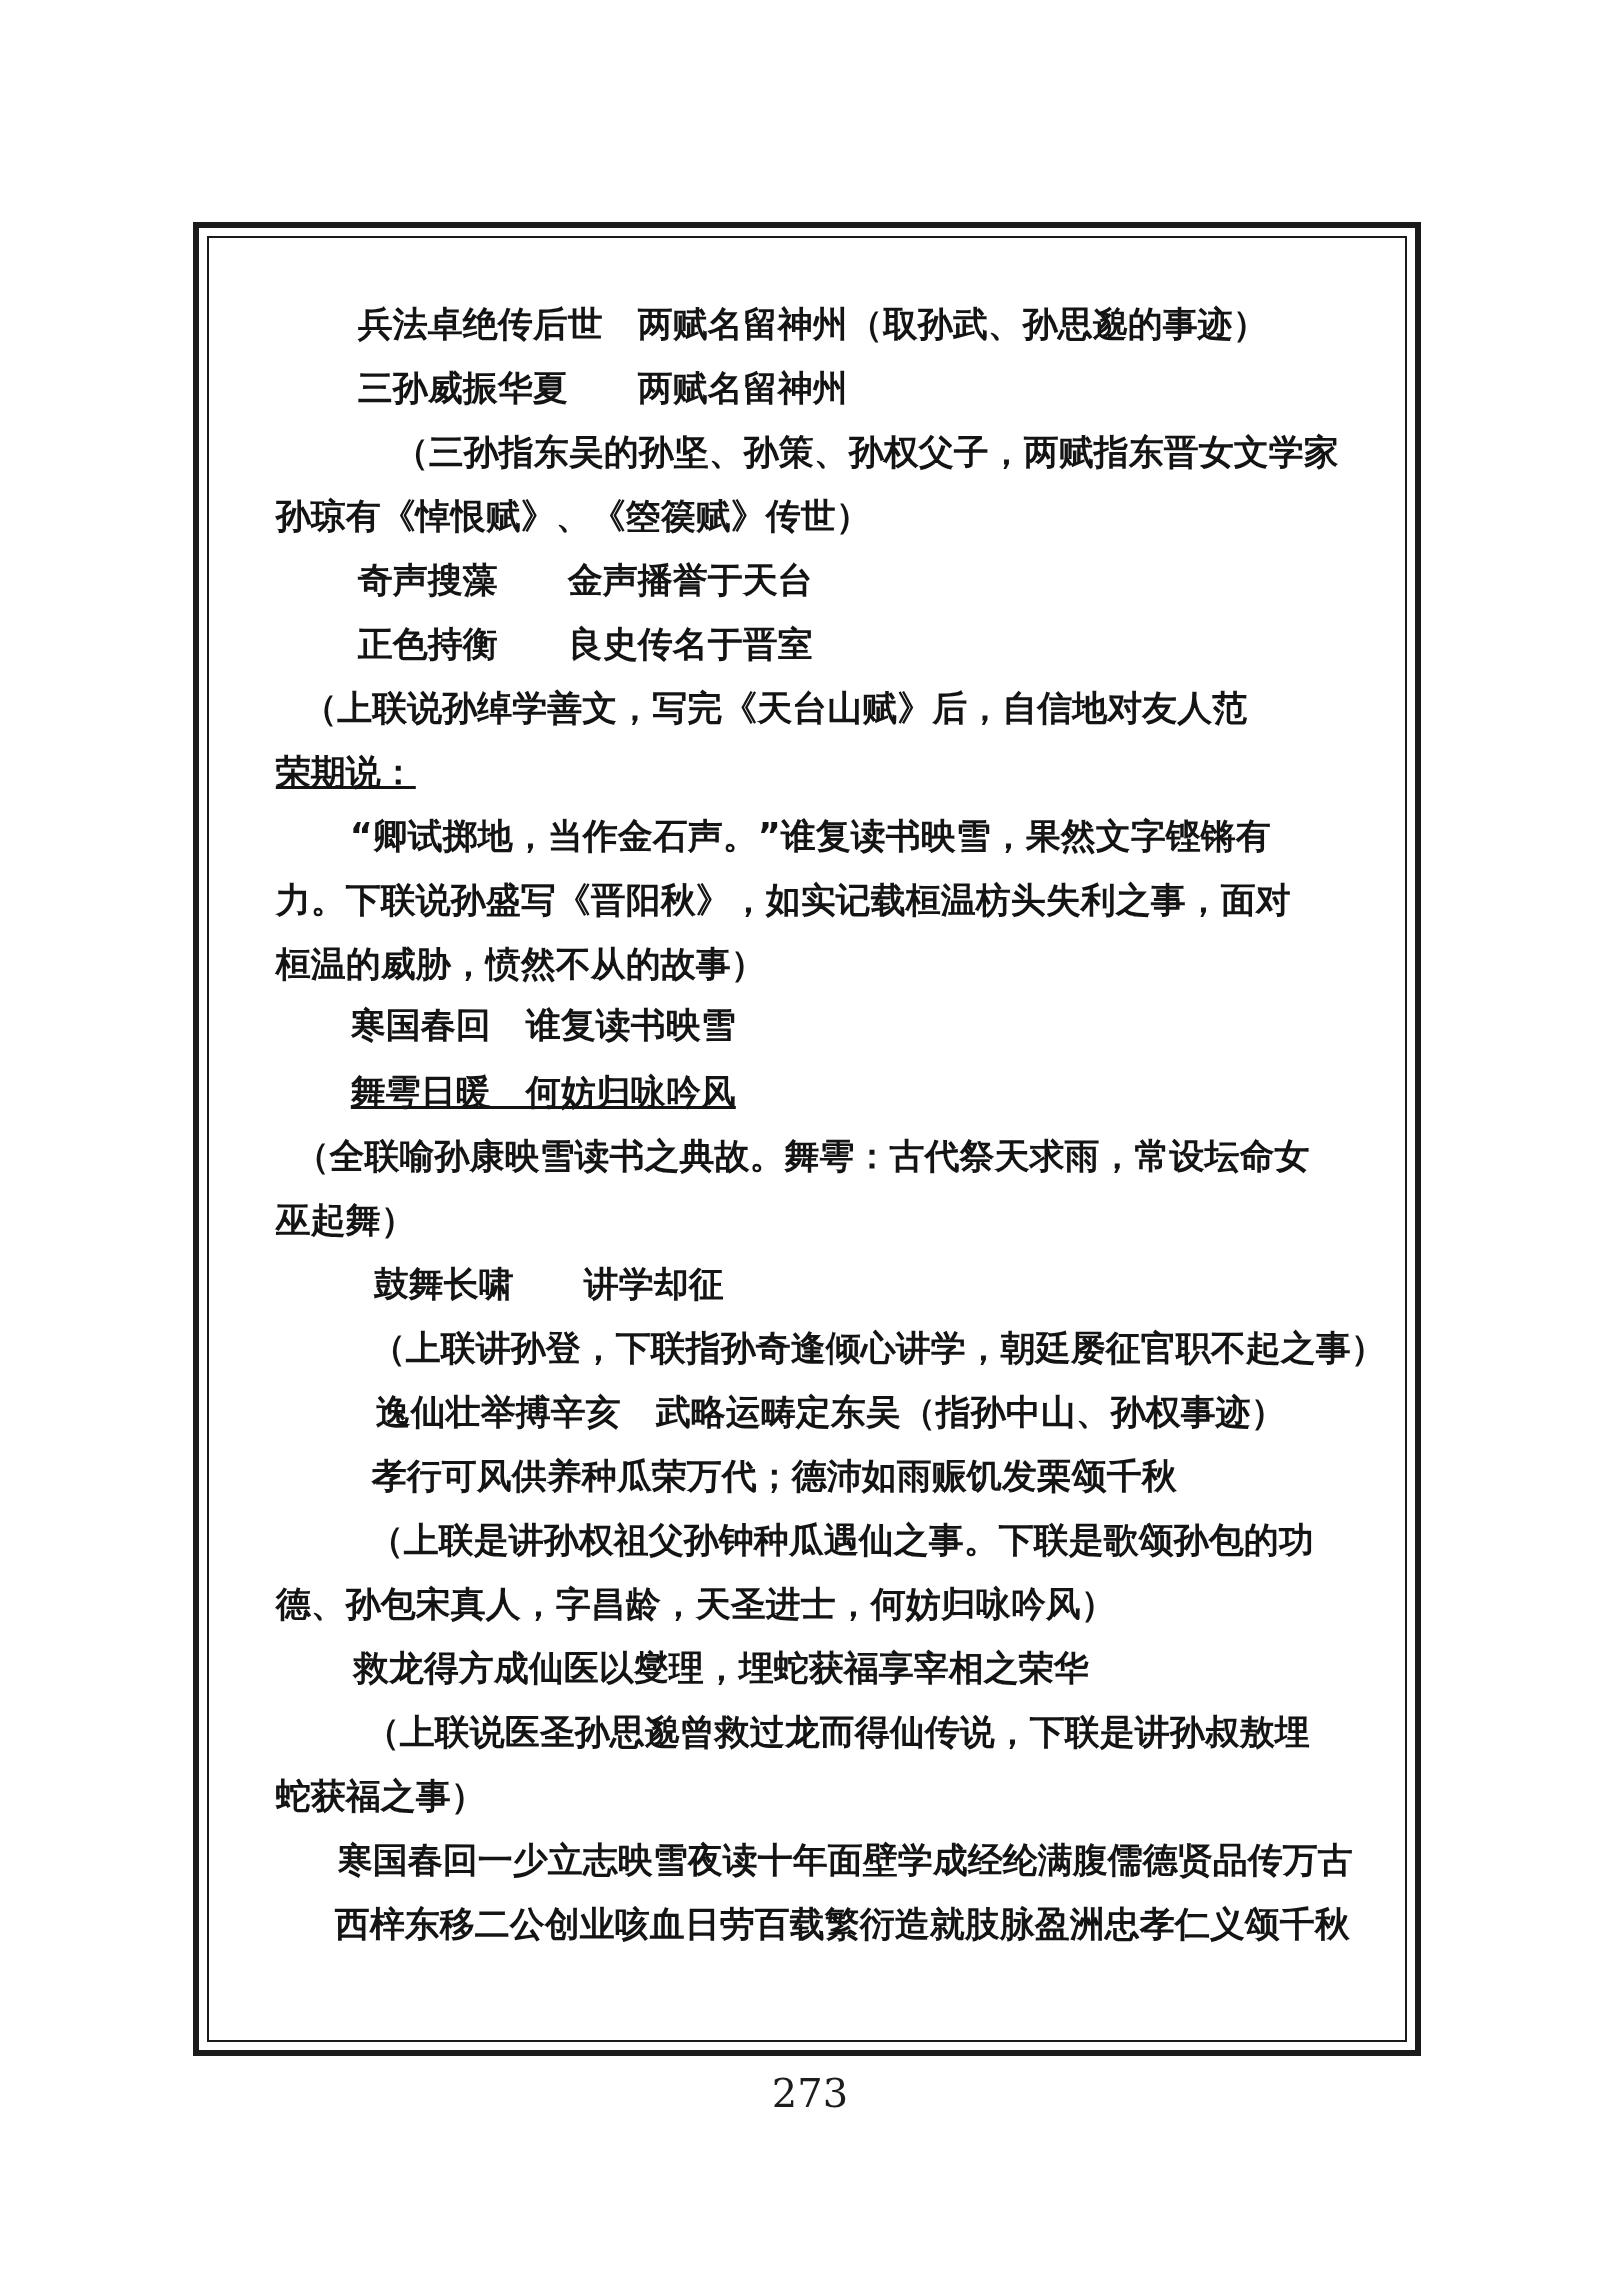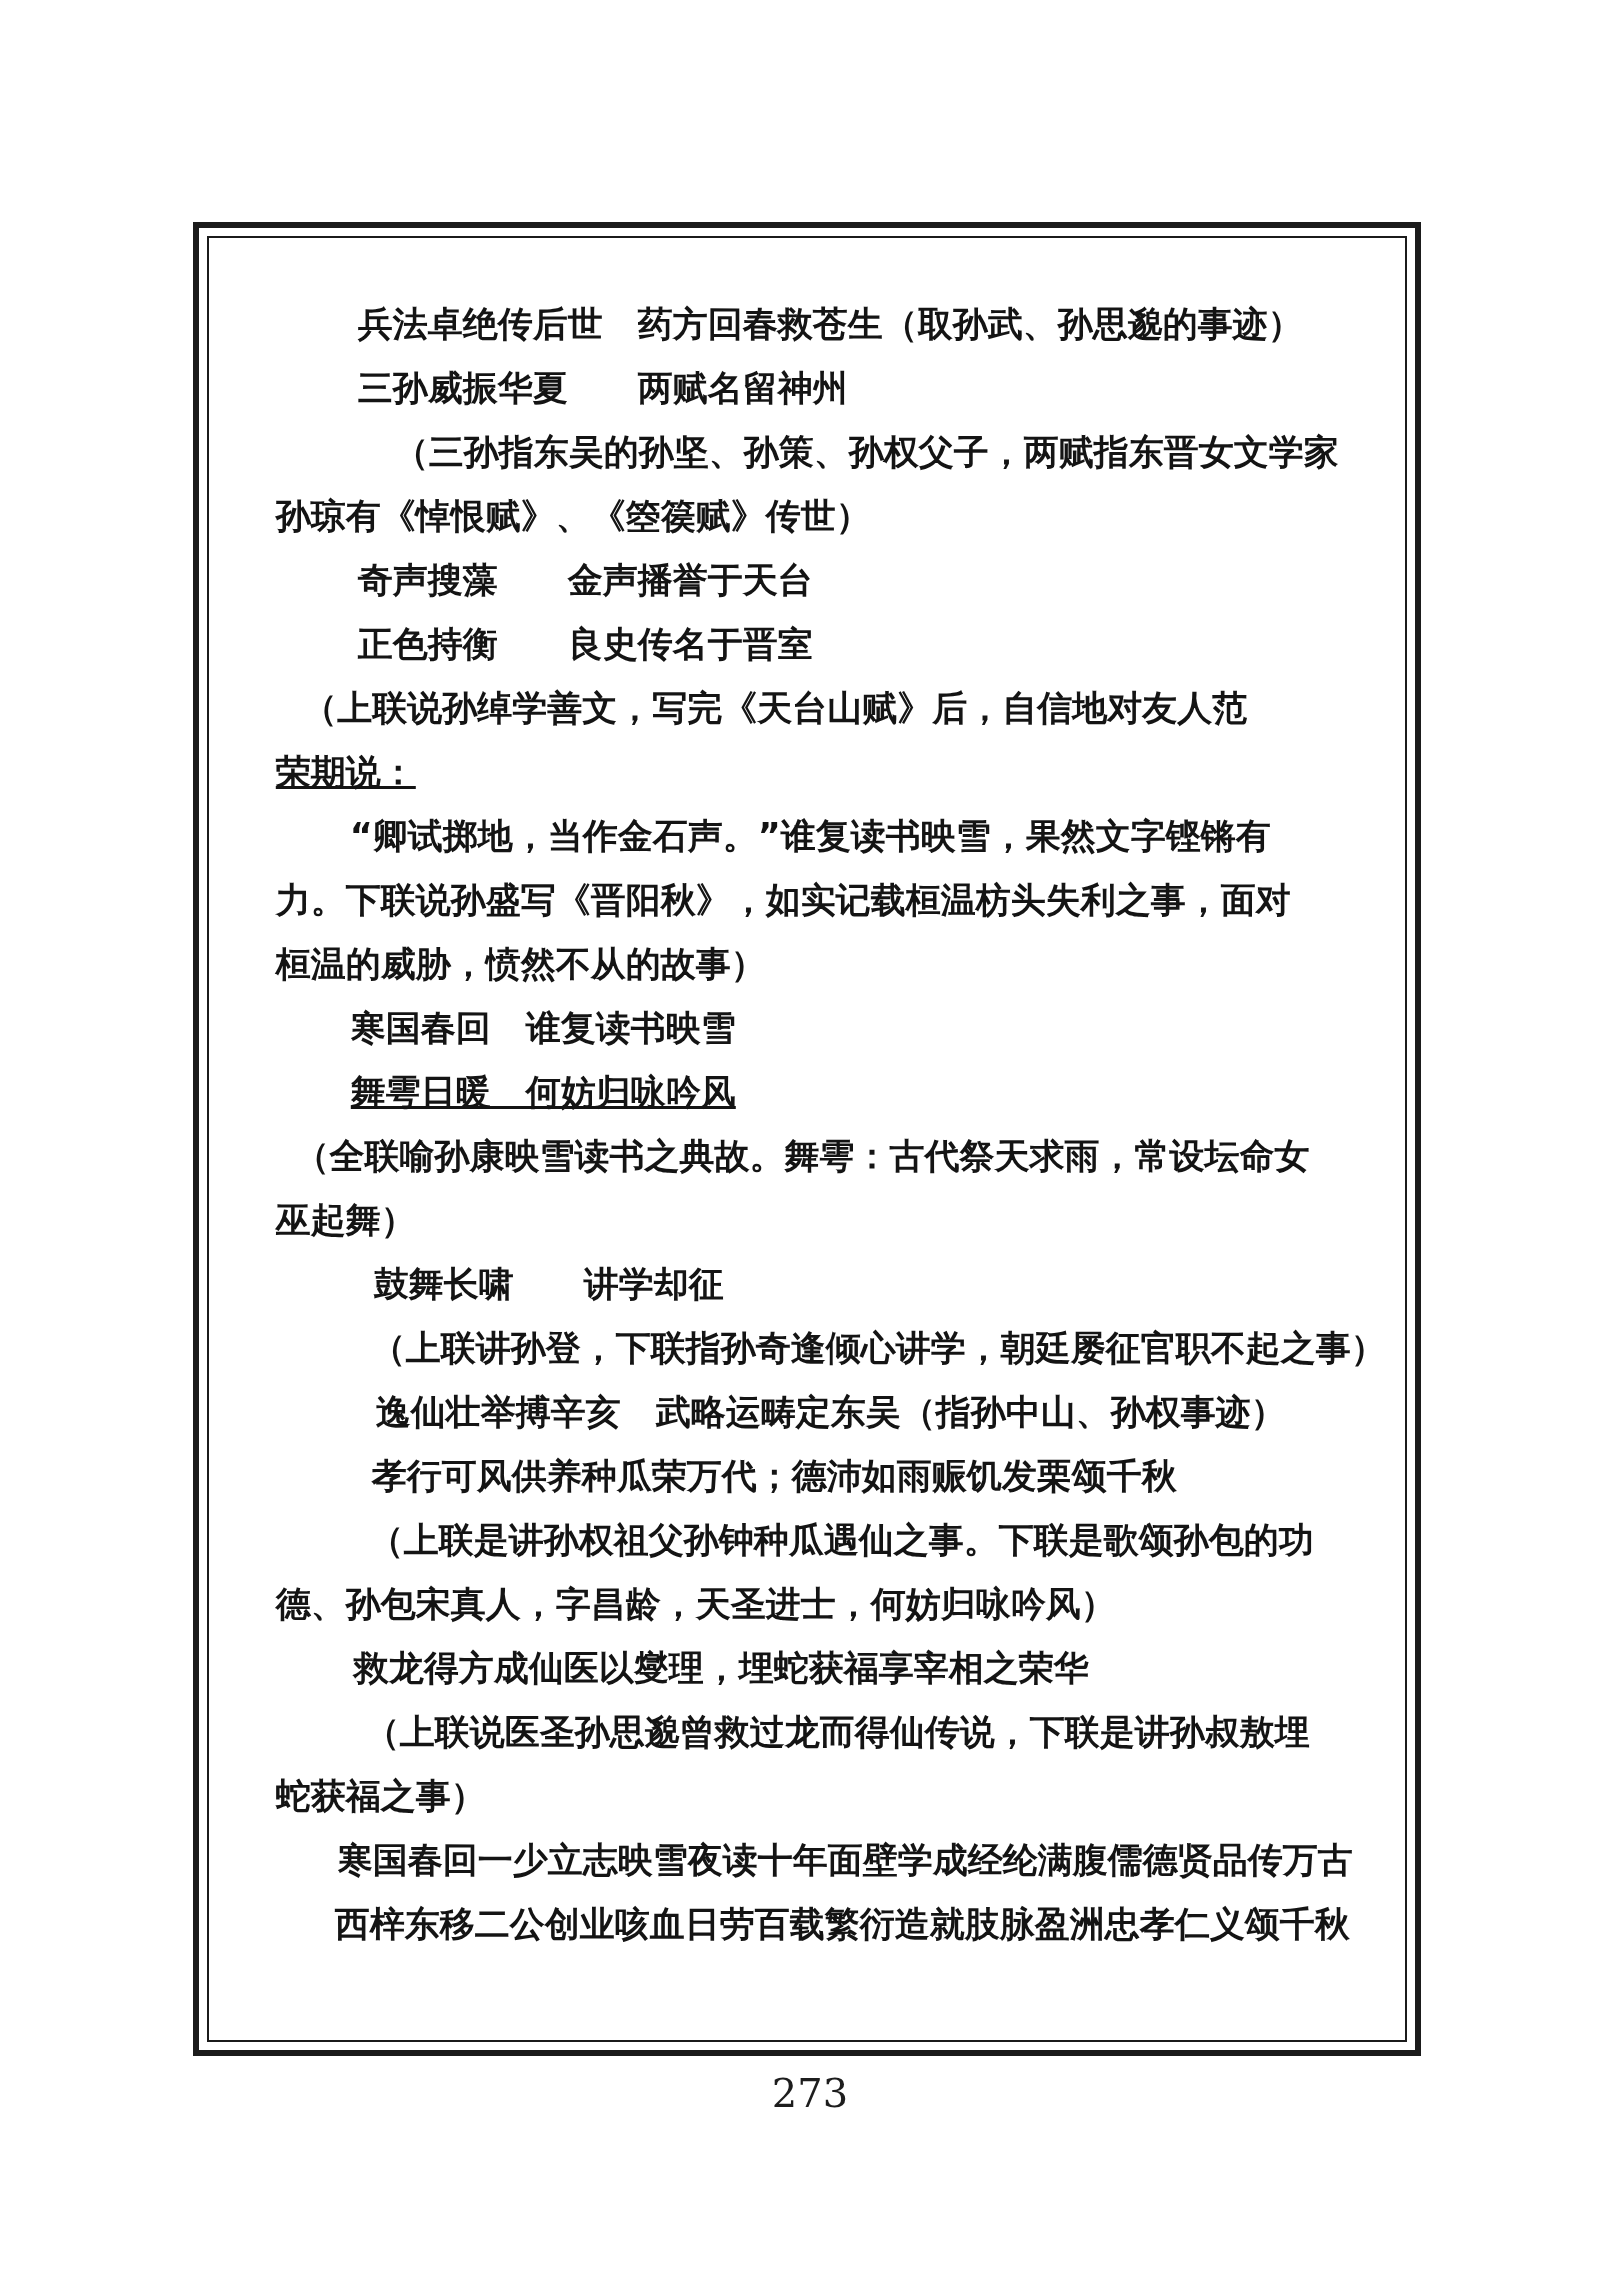--- a/index.html
+++ b/index.html
@@ -58,32 +58,32 @@
     font-weight: 400;
     color: #1d1d1d;
   }
 </style>
 </head>
 <body>
 
 <div class="page-frame">
   <div class="page-frame-inner">
     <div class="text-content">
-        <div class="text-line" style="padding-left: 82px;">兵法卓绝传后世　药方回春救苍生（取孙武、孙思邈的事迹）</div>
+        <div class="text-line" style="padding-left: 82px;">兵法卓绝传后世　两赋名留神州（取孙武、孙思邈的事迹）</div>
         <div class="text-line" style="padding-left: 82px;">三孙威振华夏　　两赋名留神州</div>
         <div class="text-line" style="padding-left: 118px;">（三孙指东吴的孙坚、孙策、孙权父子，两赋指东晋女文学家</div>
         <div class="text-line" style="padding-left: 0px;">孙琼有《悼恨赋》、《箜篌赋》传世）</div>
         <div class="text-line" style="padding-left: 82px;">奇声搜藻　　金声播誉于天台</div>
         <div class="text-line" style="padding-left: 82px;">正色持衡　　良史传名于晋室</div>
         <div class="text-line" style="padding-left: 26.5px;">（上联说孙绰学善文，写完《天台山赋》后，自信地对友人范</div>
         <div class="text-line" style="padding-left: 0px; text-decoration: underline;">荣期说：</div>
         <div class="text-line" style="padding-left: 74px;">“卿试掷地，当作金石声。”谁复读书映雪，果然文字铿锵有</div>
         <div class="text-line" style="padding-left: 0px;">力。下联说孙盛写《晋阳秋》，如实记载桓温枋头失利之事，面对</div>
         <div class="text-line" style="padding-left: 0px;">桓温的威胁，愤然不从的故事）</div>
-        <div class="text-line" style="padding-left: 75px;">寒国春回　谁复读书映雪</div>
+        <div class="text-line" style="padding-left: 75px; font-family: Liberation Mono, monospace;">寒国春回　谁复读书映雪</div>
         <div class="text-line" style="padding-left: 75px; text-decoration: underline;">舞雩日暖　何妨归咏吟风</div>
         <div class="text-line" style="padding-left: 18.6px;">（全联喻孙康映雪读书之典故。舞雩：古代祭天求雨，常设坛命女</div>
         <div class="text-line" style="padding-left: 0px;">巫起舞）</div>
         <div class="text-line" style="padding-left: 98px;">鼓舞长啸　　讲学却征</div>
         <div class="text-line" style="padding-left: 95px;">（上联讲孙登，下联指孙奇逢倾心讲学，朝廷屡征官职不起之事）</div>
         <div class="text-line" style="padding-left: 100px;">逸仙壮举搏辛亥　武略运畴定东吴（指孙中山、孙权事迹）</div>
         <div class="text-line" style="padding-left: 96px;">孝行可风供养种瓜荣万代；德沛如雨赈饥发栗颂千秋</div>
         <div class="text-line" style="padding-left: 93px;">（上联是讲孙权祖父孙钟种瓜遇仙之事。下联是歌颂孙包的功</div>
         <div class="text-line" style="padding-left: 0px;">德、孙包宋真人，字昌龄，天圣进士，何妨归咏吟风）</div>
         <div class="text-line" style="padding-left: 78px;">救龙得方成仙医以燮理，埋蛇获福享宰相之荣华</div>

